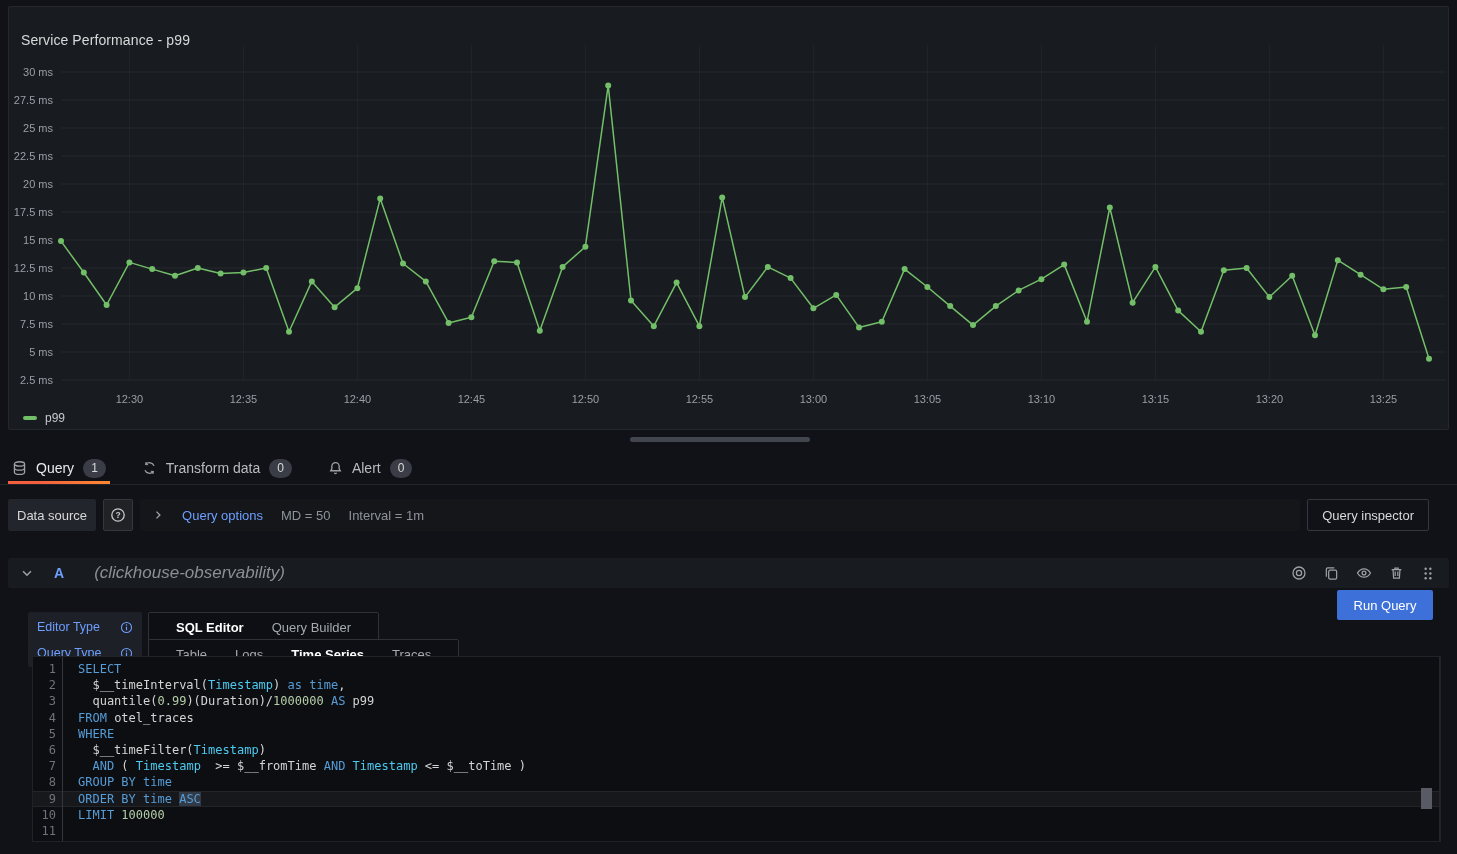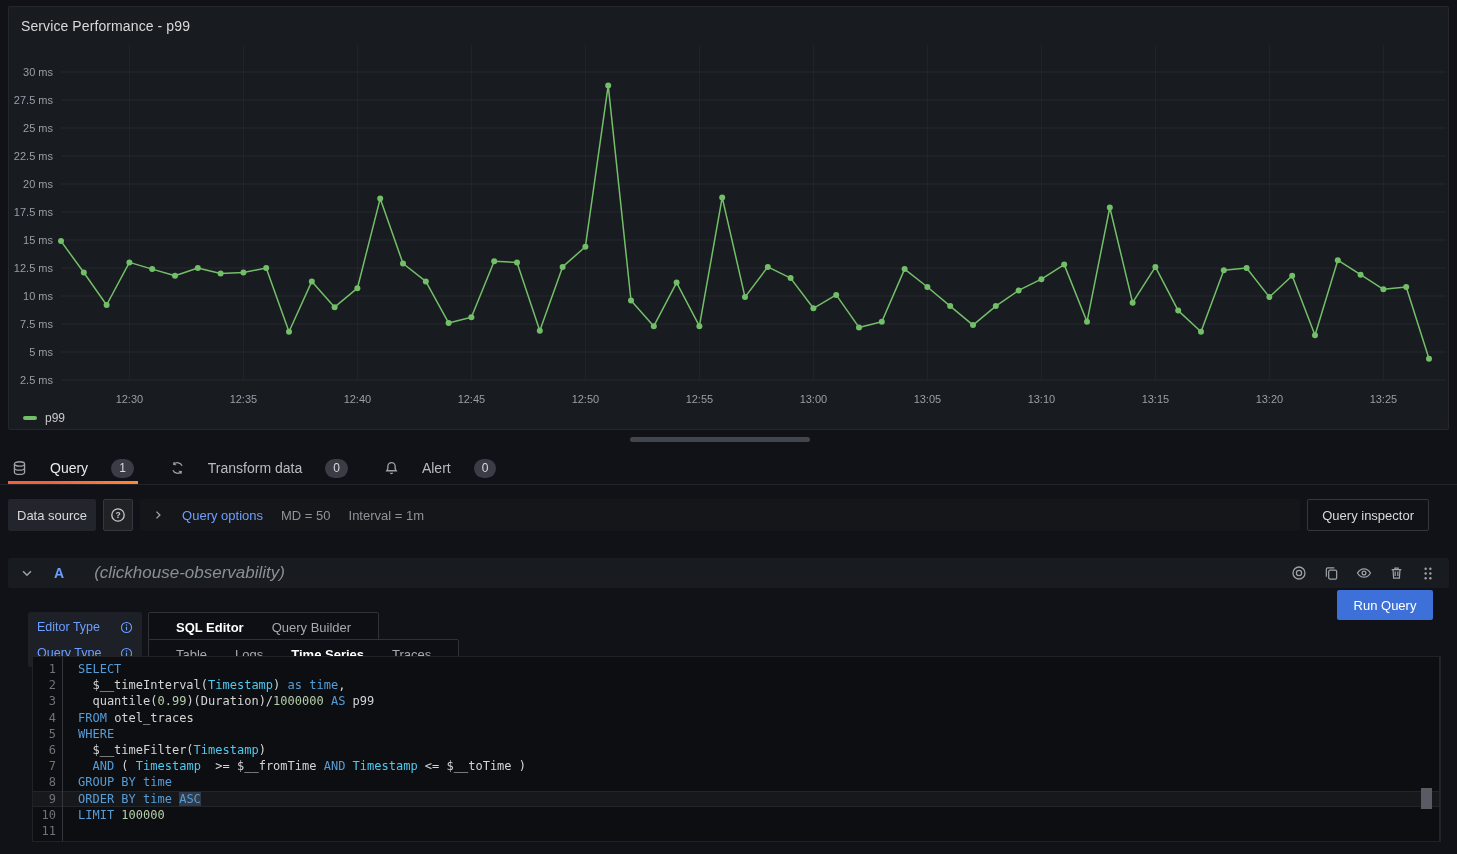--- a/index.html
+++ b/index.html
@@ -3,36 +3,36 @@
 <meta charset="utf-8">
 <style>
   * { margin:0; padding:0; box-sizing:border-box; }
   html,body { width:1457px; height:854px; background:#111217; overflow:hidden;
               font-family:"Liberation Sans", sans-serif; }
   .root { position:relative; width:1457px; height:854px; }
 
   
   .panel { position:absolute; left:8px; top:6px; width:1441px; height:424px;
            background:#181B1F; border:1px solid rgba(204,204,220,0.07); border-radius:2px; }
-  .panel-title { position:absolute; left:12px; top:11px; font-size:14px; font-weight:500;
+  .panel-title { position:absolute; left:12px; top:25px; font-size:14px; font-weight:500;
                  color:#D8D9DA; letter-spacing:.1px; }
   .chart-svg { position:absolute; left:0; top:0; }
   .legend { position:absolute; left:14px; top:404px; display:flex; align-items:center; gap:8px; }
   .legend-dash { width:14px; height:4px; border-radius:2px; background:#73BF69; }
   .legend-label { font-size:12px; color:#C7C9CC; }
 
   
   .resize-handle { position:absolute; left:630px; top:437px; width:180px; height:5px;
                    border-radius:3px; background:#41454D; }
 
   
   .tabs-row { position:absolute; left:0; top:452px; width:1457px; height:33px;
               border-bottom:1px solid #22242A; display:flex; align-items:stretch;
               padding-left:8px; gap:28px; }
-  .tab { position:relative; display:flex; align-items:center; gap:23px; padding:0 4px;
+  .tab { position:relative; display:flex; align-items:center; gap:9px; padding:0 4px;
          color:#B9BBC0; font-size:14px; cursor:pointer; }
   .tab .ticon { color:#9DA1A8; display:flex; }
   .tab.active { color:#E9EAEC; font-weight:500; }
   .tab.active::after { content:""; position:absolute; left:0; right:0; bottom:0; height:3px;
                        background:linear-gradient(90deg,#F55F3E 30%,#FF8833 99%); }
   .pill { background:#3A3D45; color:#D8D9DA; font-size:12px; line-height:19px; height:19px;
           padding:0 8px; border-radius:10px; font-weight:400; }
 
   
   .ds-row { position:absolute; left:8px; top:499px; width:1421px; height:32px;

